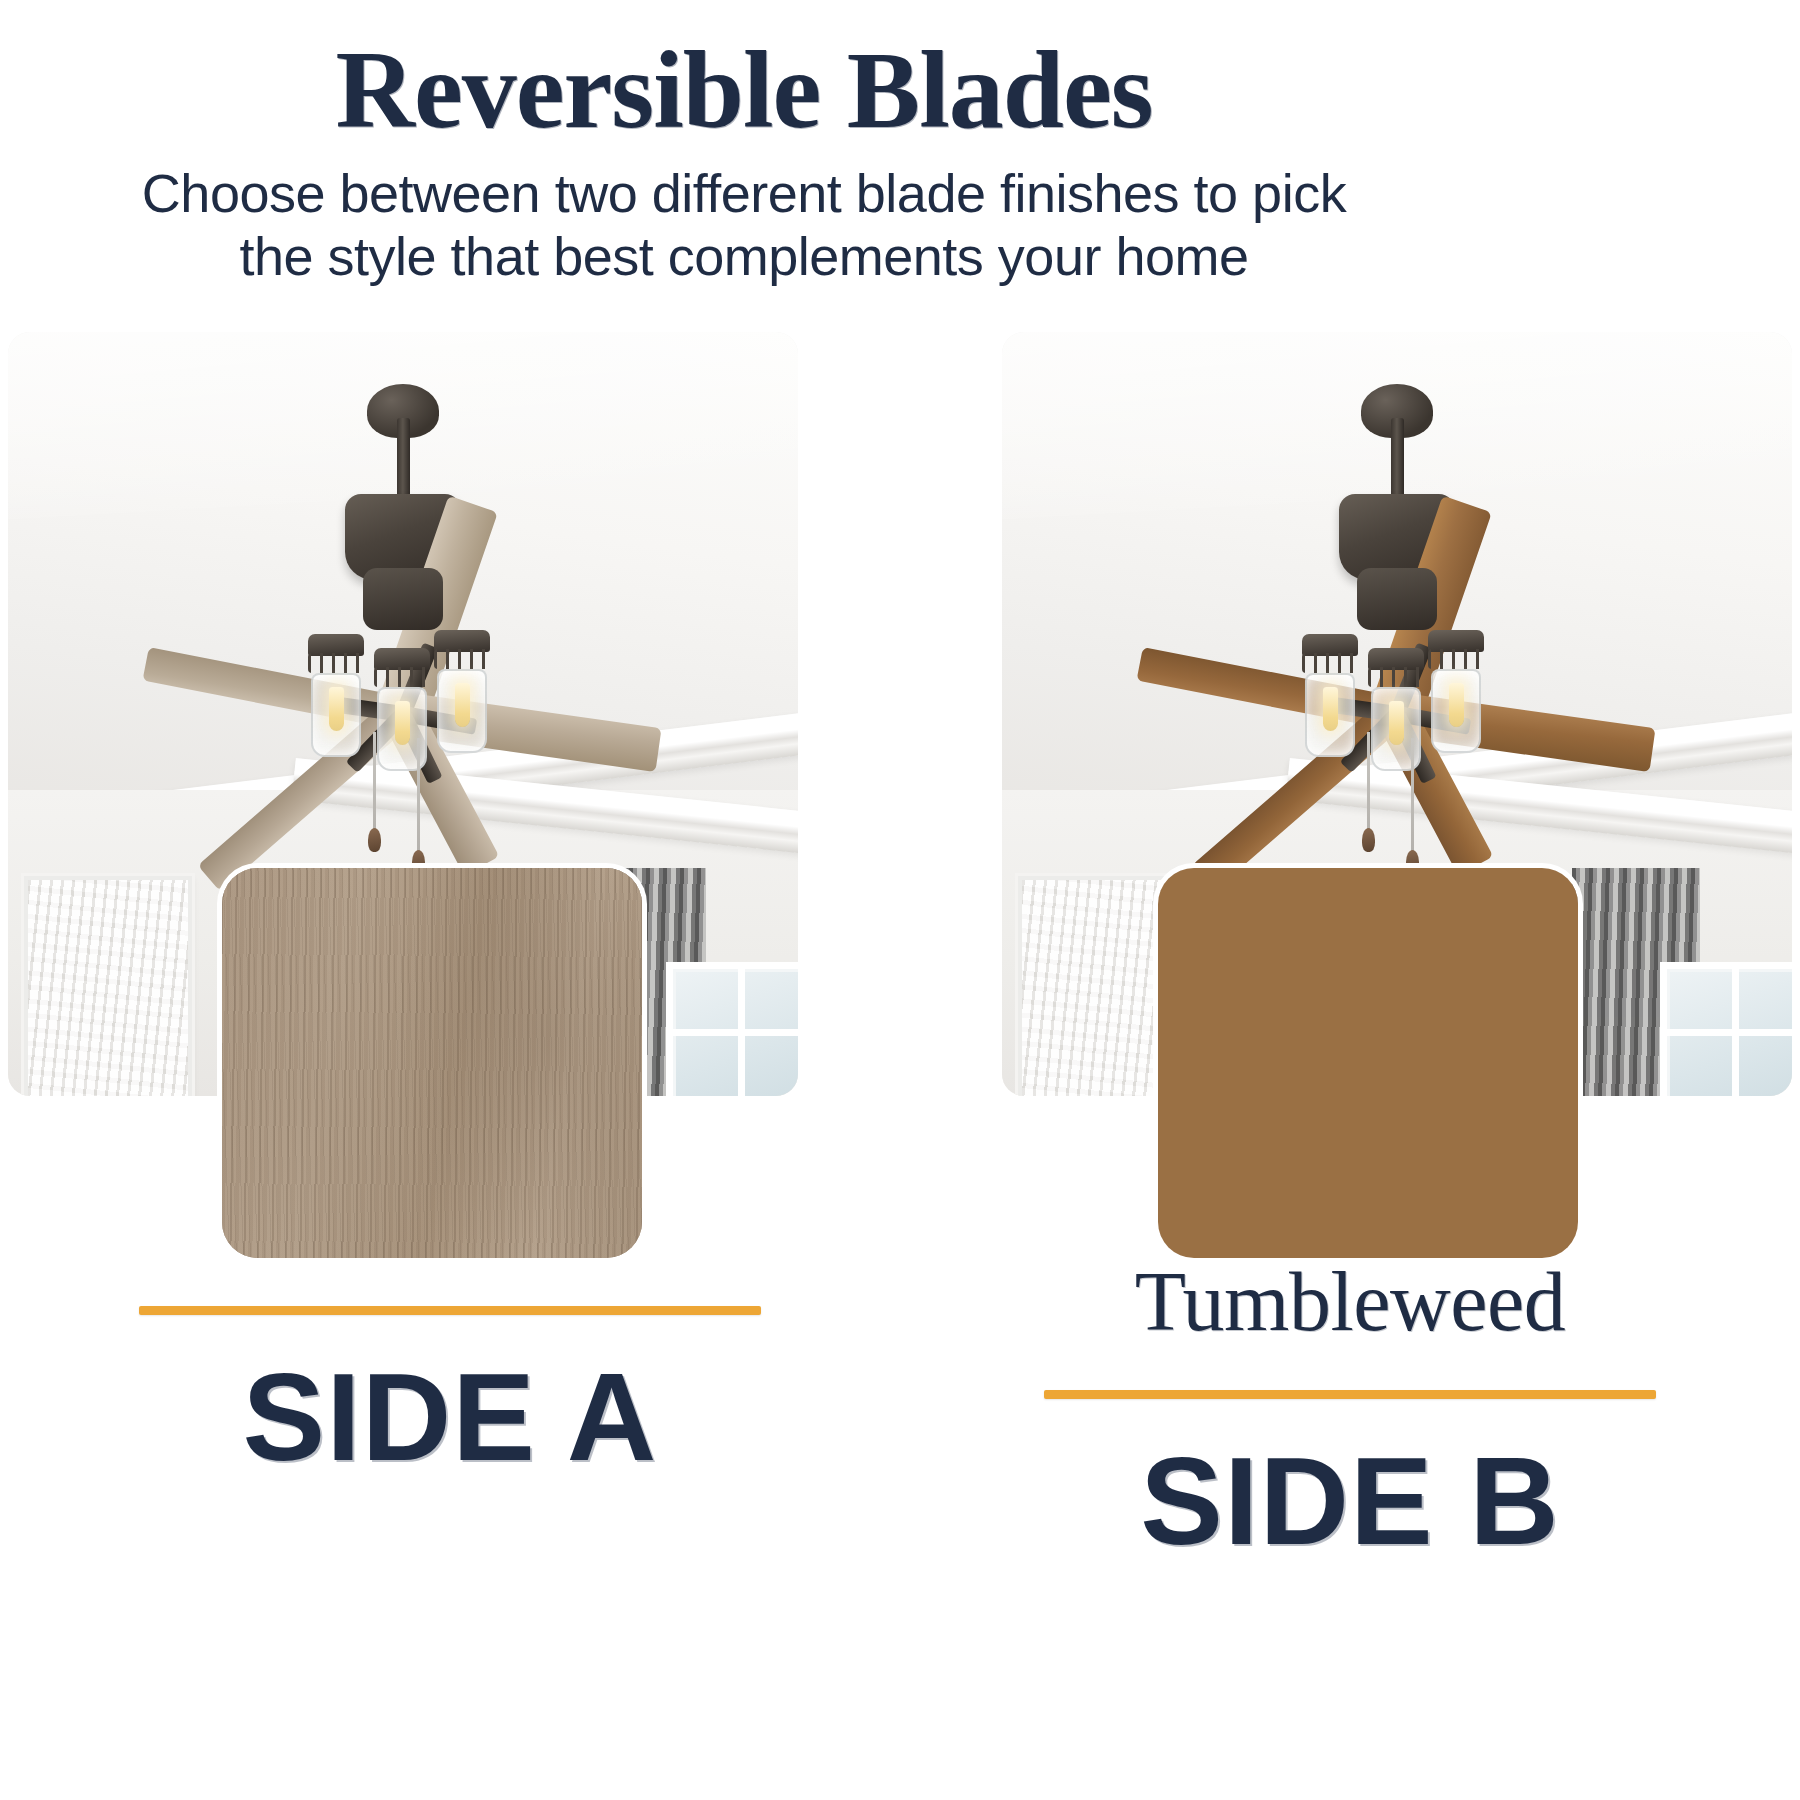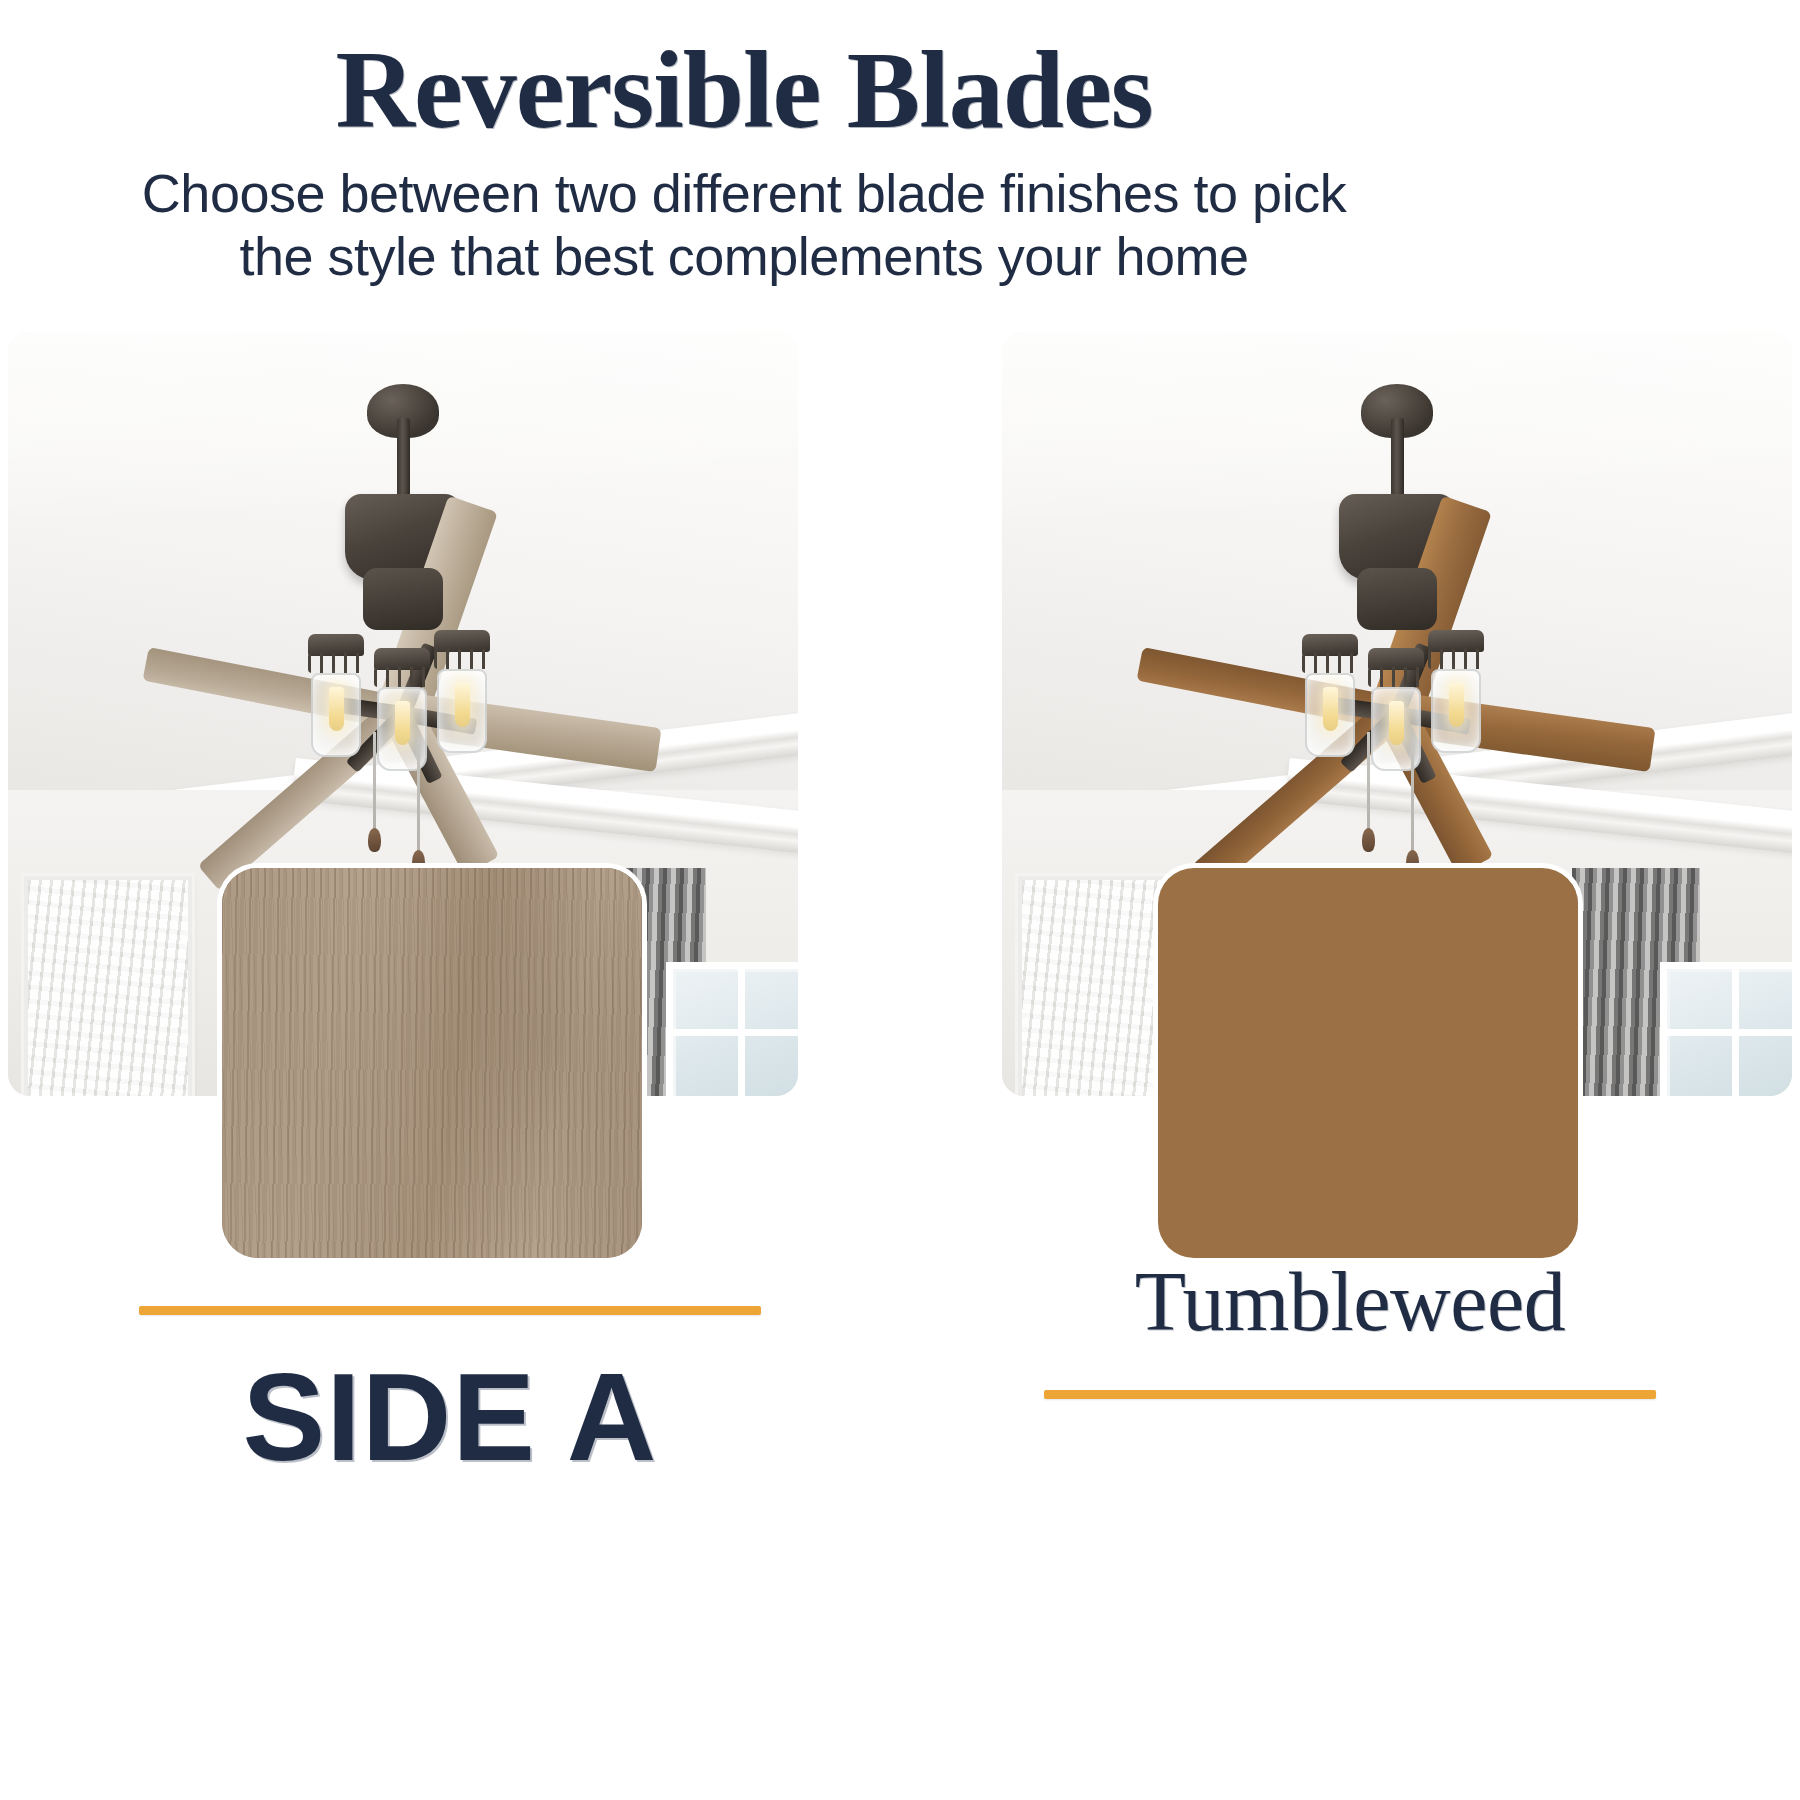--- a/index.html
+++ b/index.html
@@ -392,14 +392,15 @@
 </div>
 
 <div id="captions">
   <div class="cap-col">
     <div class="rule r-left" style="background: rgb(237, 166, 53); box-shadow: rgba(0, 0, 0, 0.1) 0px 1px 2px;"></div>
     <div class="side-label" style="color: rgb(31, 44, 68);">SIDE A</div>
   </div>
   <div class="cap-col">
     <div class="finish-name" style="color: rgb(31, 44, 68);">Tumbleweed</div>
     <div class="rule r-right" style="background: rgb(237, 166, 53); box-shadow: rgba(0, 0, 0, 0.1) 0px 1px 2px;"></div>
+    <div class="side-label" style="color: rgb(31, 44, 68);">SIDE B</div>
   </div>
 </div>
 
 </body></html>

